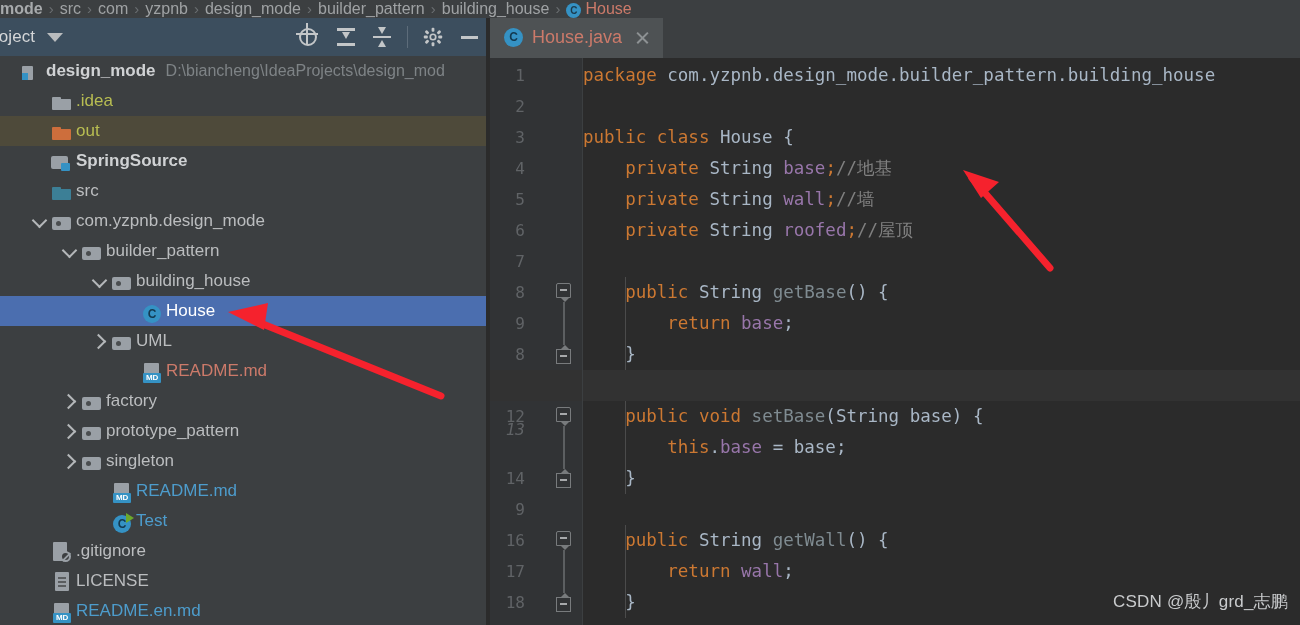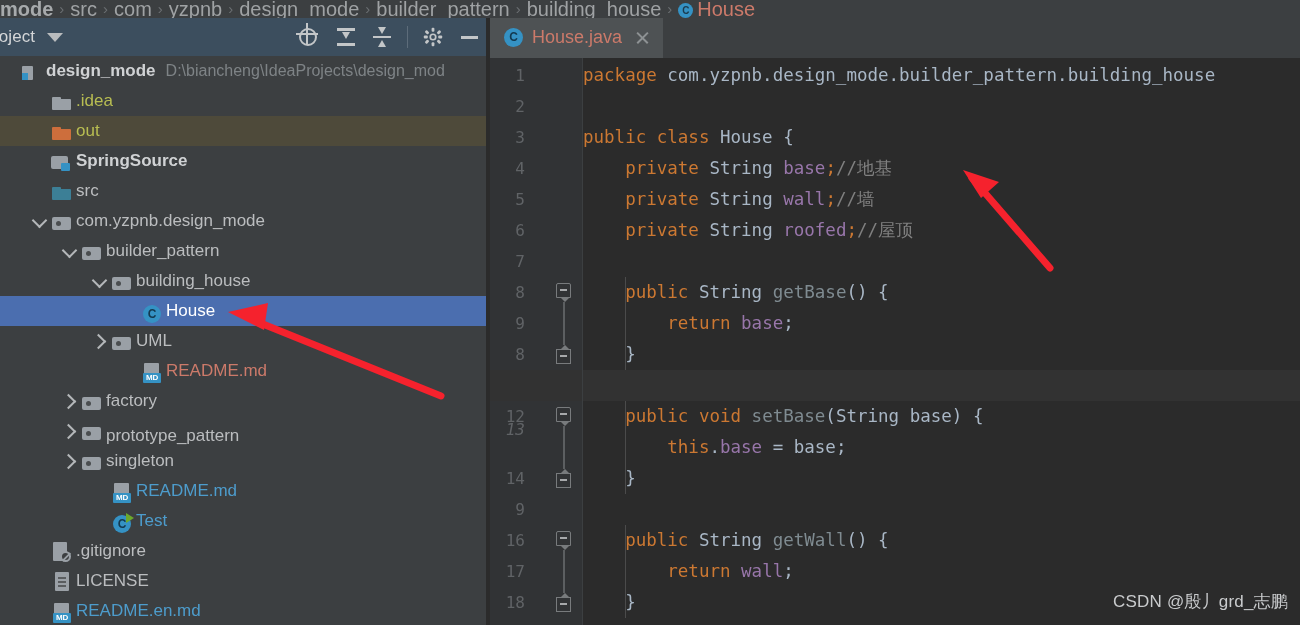--- a/index.html
+++ b/index.html
@@ -14,21 +14,21 @@
   
   #breadcrumb {
     position: absolute; left: 0; top: 0; width: 1300px; height: 18px;
     background: #3c3f41;
     overflow: hidden;
     white-space: nowrap;
     display: flex; align-items: flex-end;
     padding-left: 0px;
   }
   #breadcrumb .crumb {
-    font-size: 20px; color: #a7aaac; line-height: 18px;
+    font-size: 16px; color: #a7aaac; line-height: 18px;
     font-weight: 700;
   }
   #breadcrumb .crumb.normal { font-weight: 400; color: #9fa2a4; }
   #breadcrumb .sep { color: #6b6f72; font-size: 15px; padding: 0 6px; line-height: 18px; }
   #breadcrumb .crumb.file { color: #cc7a6a; font-weight: 400; }
   .bc-class-icon {
     display: inline-block; width: 15px; height: 15px; border-radius: 50%;
     background: #3592c4; position: relative; vertical-align: -3px; margin-right: 4px;
   }
   .bc-class-icon::after {
@@ -493,21 +493,21 @@
           <span class="mdtag">MD</span>
         </span>
         <span class="tlabel c-salmon">README.md</span>
       </div>
       <div class="trow" style="top: 330px; position: absolute; left: 0px; width: 486px;">
         <span style="display: inline-block; flex: 0 0 60px; width: 60px; height: 30px;"></span>
         <span class="twist closed"></span>
         <span class="ticon f-pkg"></span>
         <span class="tlabel c-gray">factory</span>
       </div>
-      <div class="trow" style="top: 360px; position: absolute; left: 0px; width: 486px; align-items: flex-end;">
+      <div class="trow" style="top: 360px; position: absolute; left: 0px; width: 486px;">
         <span style="display: inline-block; flex: 0 0 60px; width: 60px; height: 30px;"></span>
         <span class="twist closed"></span>
         <span class="ticon f-pkg"></span>
         <span class="tlabel c-gray">prototype_pattern</span>
       </div>
       <div class="trow" style="top: 390px; position: absolute; left: 0px; width: 486px;">
         <span style="display: inline-block; flex: 0 0 60px; width: 60px; height: 30px;"></span>
         <span class="twist closed"></span>
         <span class="ticon f-pkg"></span>
         <span class="tlabel c-gray">singleton</span>

